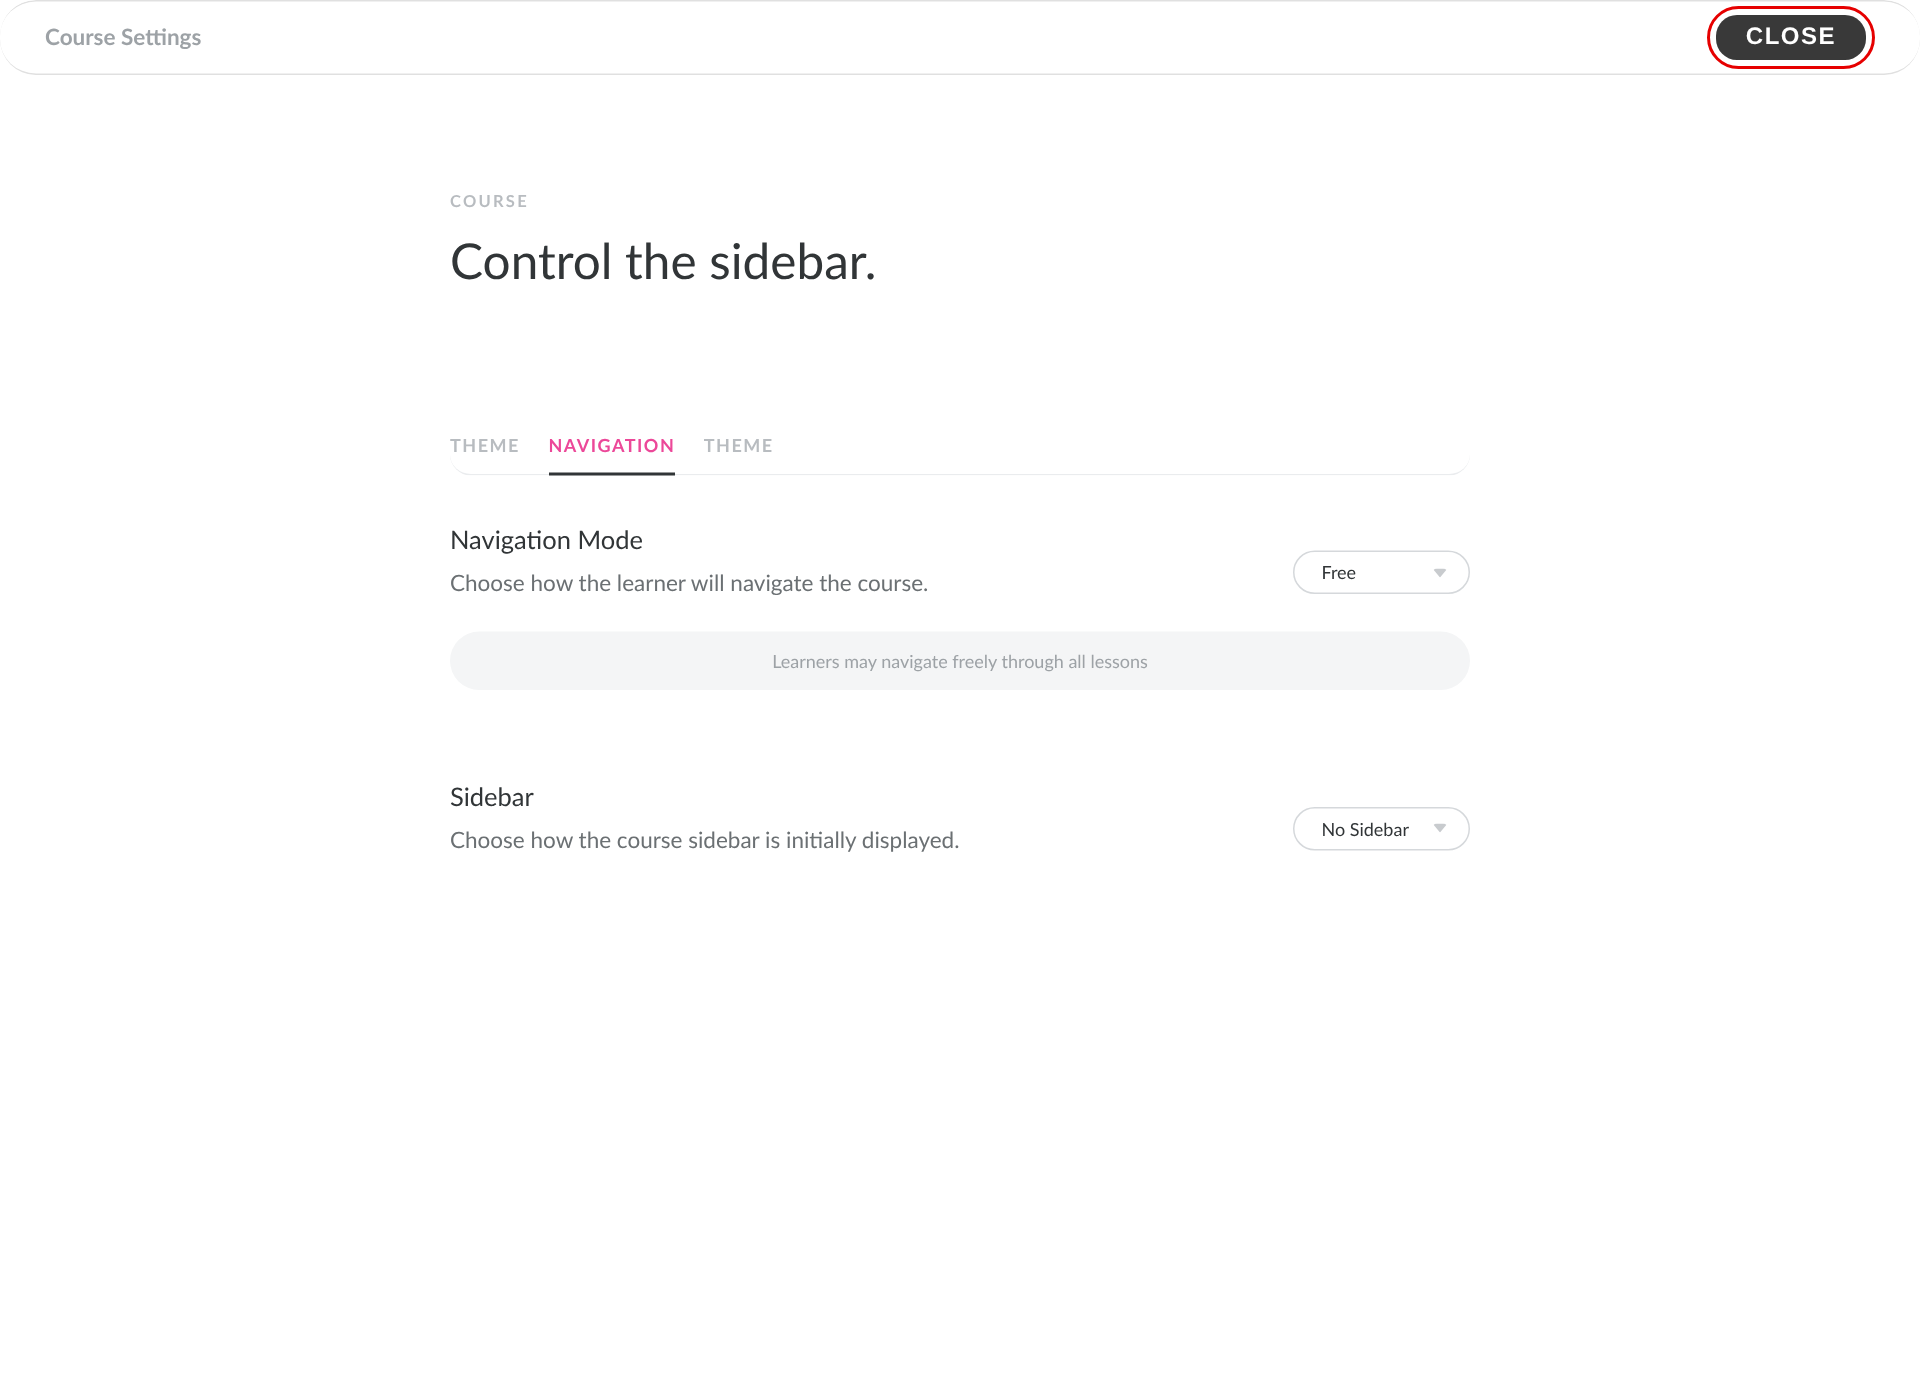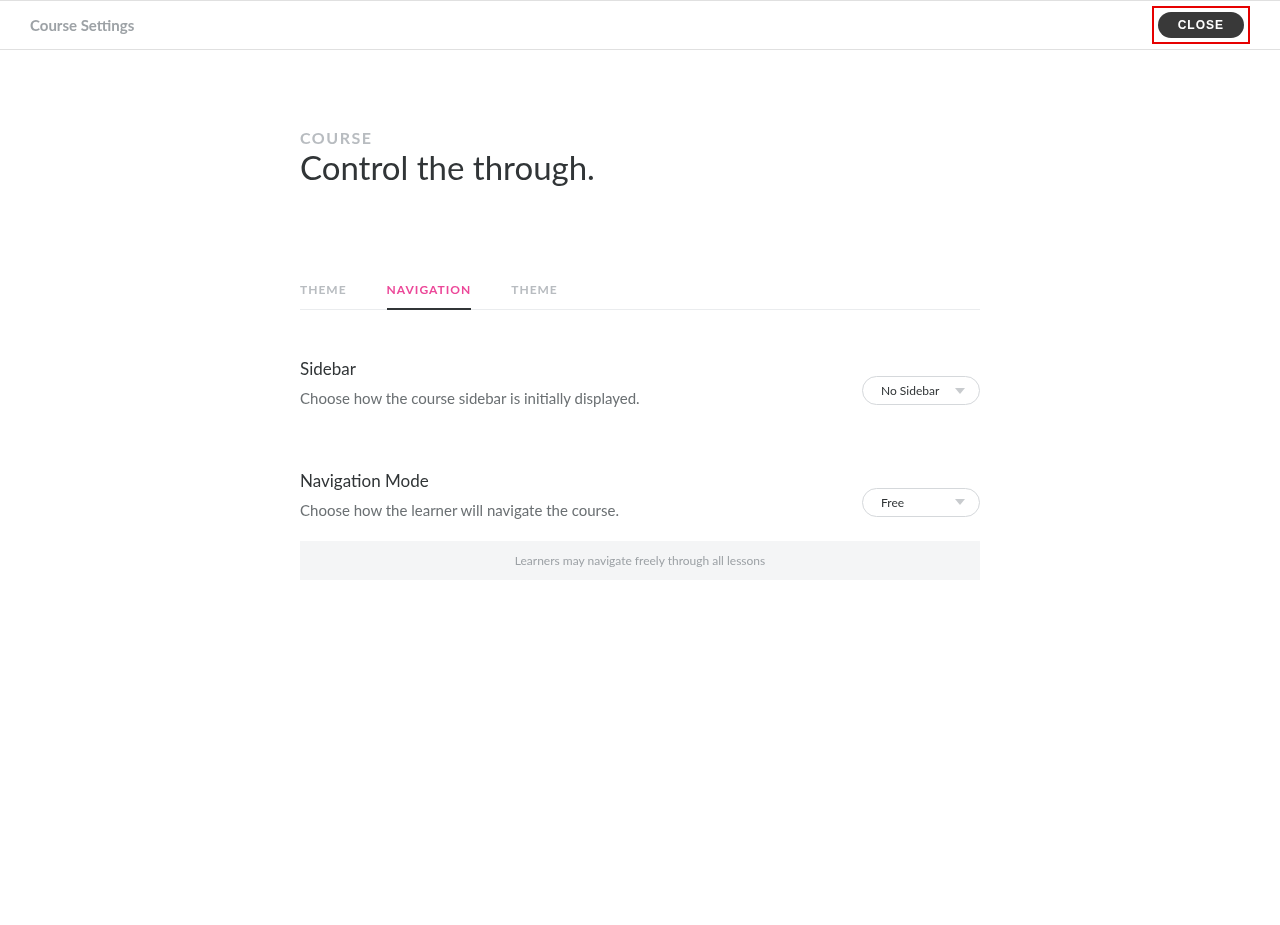--- a/index.html
+++ b/index.html
@@ -1,18 +1,19 @@
 <!DOCTYPE html>
 <html><head>
   <meta charset="utf-8">
   <style>
     * {
       margin: 0;
       padding: 0;
       box-sizing: border-box;
+      border-radius: 24px;
     }
     body {
       font-family: -apple-system, BlinkMacSystemFont, "Segoe UI", Lato, "Helvetica Neue", Arial, sans-serif;
       background: #fff;
       color: #333;
       width: 1280px;
       height: 925px;
     }
     .topbar {
       height: 50px;
@@ -31,48 +32,48 @@
     .close-wrap {
       border: 2px solid #e60000;
       padding: 4px;
     }
     .close-btn {
       background: #393939;
       color: #fff;
       border: none;
       border-radius: 14px;
       padding: 6px 20px;
-      font-size: 12px;
+      font-size: 16px;
       font-weight: 700;
       letter-spacing: 1px;
       cursor: pointer;
     }
     .main {
       max-width: 680px;
       margin: 0 auto;
       padding-top: 78px;
     }
     .eyebrow {
-      font-size: 16px;
+      font-size: 11px;
       font-weight: 700;
       letter-spacing: 1.5px;
       color: #b8bcc0;
-      margin-bottom: 0;
+      margin-bottom: 13px;
     }
     .page-title {
       font-size: 33px;
       font-weight: 400;
       color: #313537;
       margin-bottom: 95px;
     }
     .tabs {
       display: flex;
-      gap: 40px;
+      gap: 19px;
       border-bottom: 1px solid #eaecee;
-      margin-bottom: 48px;
+      margin-bottom: 32px;
     }
     .tab {
       font-size: 12px;
       font-weight: 700;
       letter-spacing: 1px;
       color: #b8bcc0;
       padding-bottom: 12px;
       cursor: pointer;
       position: relative;
     }
@@ -147,47 +148,47 @@
 
 <div class="topbar">
   <div class="topbar-title">Course Settings</div>
   <div class="close-wrap">
     <button class="close-btn">CLOSE</button>
   </div>
 </div>
 
 <div class="main">
   <div class="eyebrow">COURSE</div>
-  <h1 class="page-title">Control the through.</h1>
+  <h1 class="page-title">Control the sidebar.</h1>
 
   <div class="tabs">
     <div class="tab">THEME</div>
     <div class="tab active">NAVIGATION</div>
     <div class="tab">THEME</div>
-  </div>
-
-  <div class="section">
-    <div class="section-row">
-      <div class="section-text">
-        <h2 class="section-heading">Sidebar</h2>
-        <p class="section-desc">Choose how the course sidebar is initially displayed.</p>
-      </div>
-      <div class="select-pill">
-        <span class="select-label">No Sidebar</span>
-        <span class="chevron-down"></span>
-      </div>
-    </div>
   </div>
 
   <div class="section">
     <div class="section-row">
       <div class="section-text">
         <h2 class="section-heading">Navigation Mode</h2>
         <p class="section-desc">Choose how the learner will navigate the course.</p>
       </div>
       <div class="select-pill">
         <span class="select-label">Free</span>
         <span class="chevron-down"></span>
       </div>
     </div>
     <div class="info-banner">Learners may navigate freely through all lessons</div>
   </div>
+
+  <div class="section">
+    <div class="section-row">
+      <div class="section-text">
+        <h2 class="section-heading">Sidebar</h2>
+        <p class="section-desc">Choose how the course sidebar is initially displayed.</p>
+      </div>
+      <div class="select-pill">
+        <span class="select-label">No Sidebar</span>
+        <span class="chevron-down"></span>
+      </div>
+    </div>
+  </div>
 </div>
 
 </body></html>

